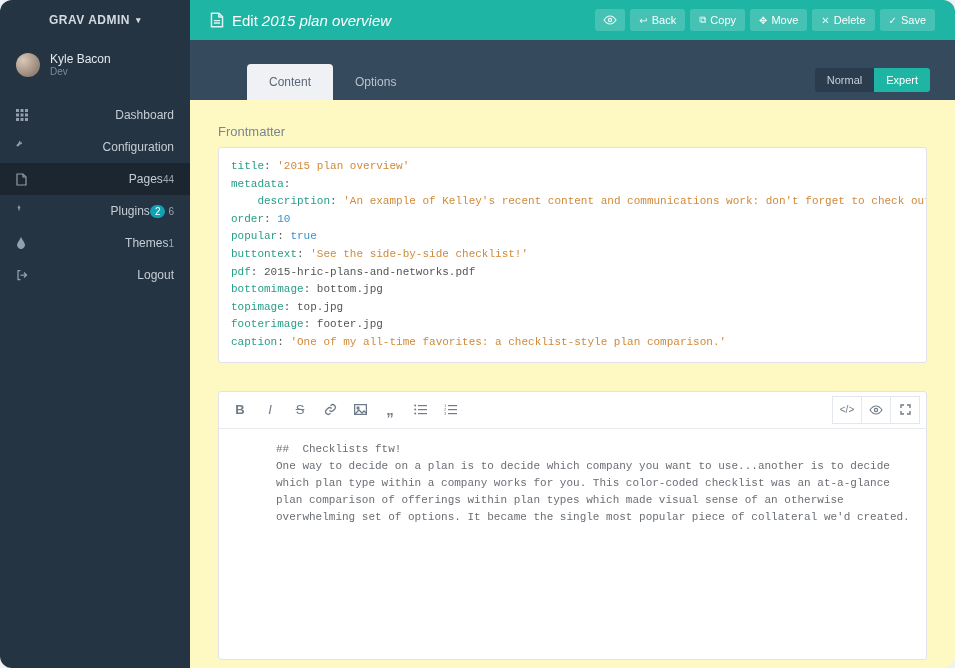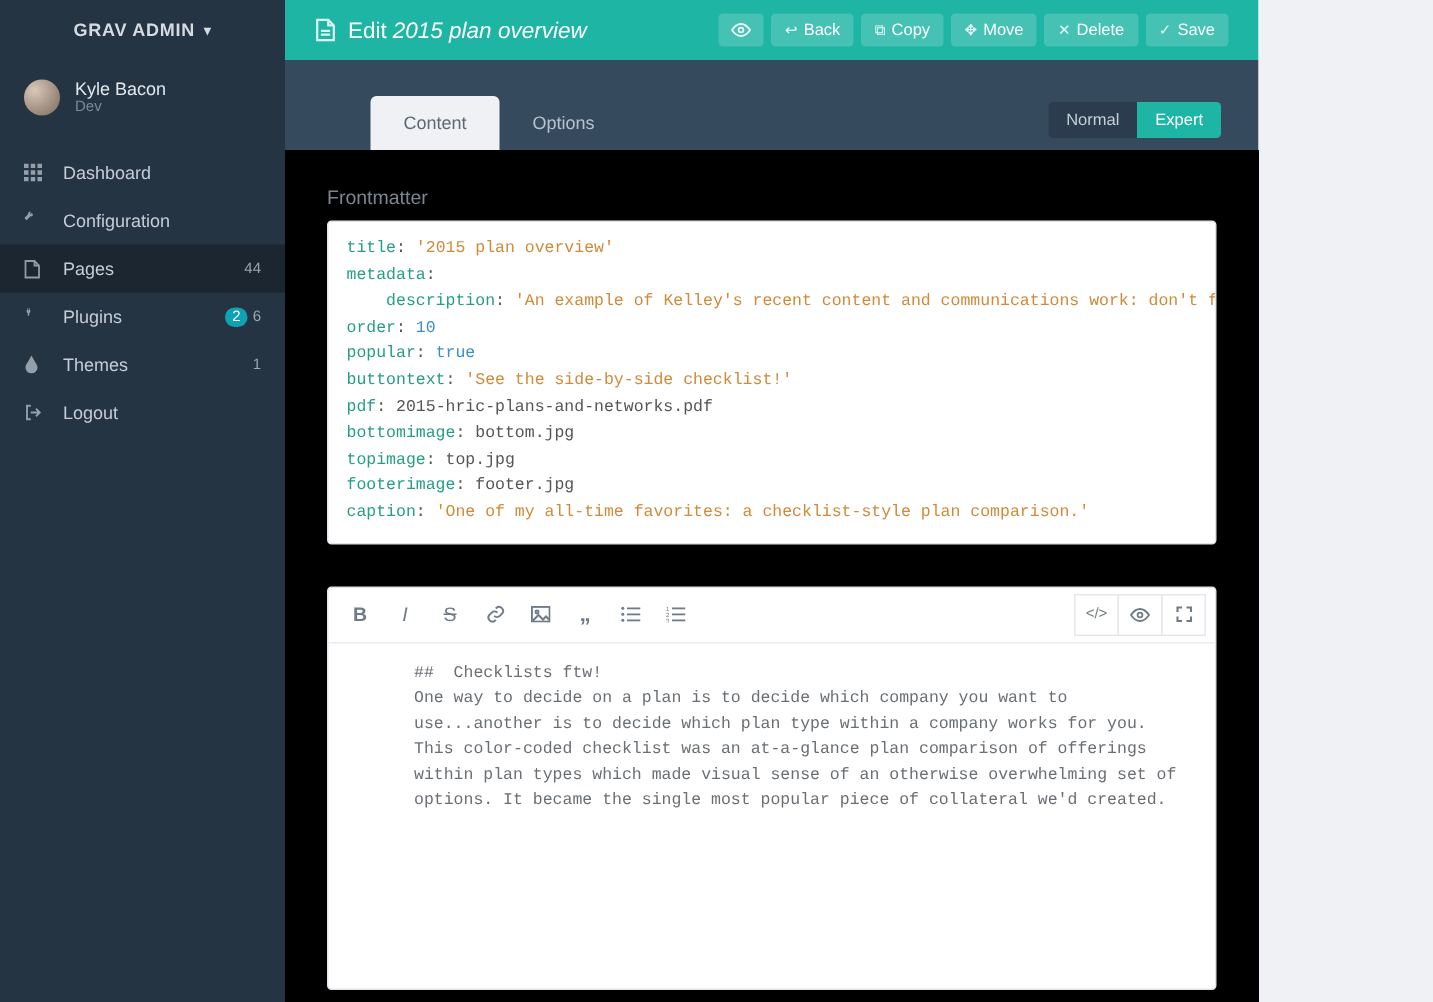--- a/index.html
+++ b/index.html
@@ -1,27 +1,27 @@
 <!DOCTYPE html>
 <html><head>
 <meta charset="utf-8">
 <style>
 * { margin: 0; padding: 0; box-sizing: border-box; }
 body { font-family: -apple-system, BlinkMacSystemFont, "Segoe UI", Helvetica, Arial, sans-serif; font-size: 13px; color: #333; background: #eff1f5; }
-.app { display: flex; height: 668px; width: 839px; overflow: hidden; }
+.app { display: flex; height: 668px; width: 955px; overflow: hidden; border-radius: 12px; }
 
 
 .sidebar { width: 190px; background: #253442; color: #c5cdd6; flex-shrink: 0; }
 .sidebar-header { height: 40px; display: flex; align-items: center; justify-content: center; font-size: 12px; font-weight: 600; letter-spacing: 0.5px; color: #d6dbe2; }
 .sidebar-header .chev { margin-left: 6px; font-size: 9px; }
 .user-row { display: flex; align-items: center; padding: 12px 16px; }
 .avatar { width: 24px; height: 24px; border-radius: 50%; background: radial-gradient(circle at 30% 30%, #d9c7b8, #7a6a5c); margin-right: 10px; flex-shrink: 0; }
 .user-name { font-size: 12px; color: #e3e8ee; line-height: 1.2; }
 .user-role { font-size: 10px; color: #7c8a99; }
-.nav { margin-top: 10px; }
+.nav { margin-top: 10px; text-align: right; }
 .nav-item { display: flex; align-items: center; padding: 9px 16px; font-size: 12px; color: #c5cdd6; cursor: pointer; position: relative; }
 .nav-item.active { background: #1b2631; }
 .nav-item .icon { width: 18px; margin-right: 8px; display: inline-flex; align-items: center; opacity: 0.7; }
 .nav-item .label { flex: 1; }
 .nav-item .badge { font-size: 10px; color: #9aa6b3; }
 .nav-item .badge-pill { background: #0fa2b5; color: #fff; border-radius: 8px; padding: 1px 5px; font-size: 10px; margin-right: 3px; }
 
 
 .main { flex: 1; display: flex; flex-direction: column; min-width: 0; }
 
@@ -39,21 +39,21 @@
 .subheader { background: #354a5d; display: flex; align-items: flex-end; padding: 24px 25px 0 25px; }
 .tabs { display: flex; padding-left: 32px; }
 .tab { padding: 11px 22px; font-size: 12px; color: #b8c2ce; cursor: pointer; border-radius: 4px 4px 0 0; }
 .tab.active { background: #eff1f5; color: #5a6977; }
 .mode-toggle { margin-left: auto; display: flex; margin-bottom: 8px; }
 .mode-btn { font-size: 11px; padding: 6px 12px; cursor: pointer; color: #c7d0db; }
 .mode-btn.left { border-radius: 3px 0 0 3px; background: #2a3c4d; }
 .mode-btn.right { border-radius: 0 3px 3px 0; background: #1eb5a5; color: #fff; }
 
 
-.content { flex: 1; padding: 24px 28px; overflow: auto; background: #000000; }
+.content { flex: 1; padding: 24px 28px; overflow: auto; background: #fef9c3; }
 .section-label { font-size: 13px; color: #7b8692; margin-bottom: 8px; }
 .codebox { background: #fff; border: 1px solid #e0e4ea; border-radius: 3px; padding: 10px 12px; font-family: "SFMono-Regular", Consolas, "Liberation Mono", Menlo, monospace; font-size: 11px; line-height: 1.6; color: #333; white-space: pre; overflow-x: hidden; min-height: 180px; }
 .codebox .key { color: #269d86; }
 .codebox .str { color: #d08a3a; }
 .codebox .val { color: #3a8fce; text-align: right; }
 .codebox .plain { color: #555; }
 
 .editor-wrap { margin-top: 28px; background: #fff; border: 1px solid #e0e4ea; border-radius: 3px; }
 .editor-toolbar { display: flex; align-items: center; border-bottom: 1px solid #e8ebef; padding: 4px 6px; }
 .editor-toolbar .tbtn { width: 30px; height: 28px; display: inline-flex; align-items: center; justify-content: center; color: #6f7b88; cursor: pointer; border-radius: 3px; }

